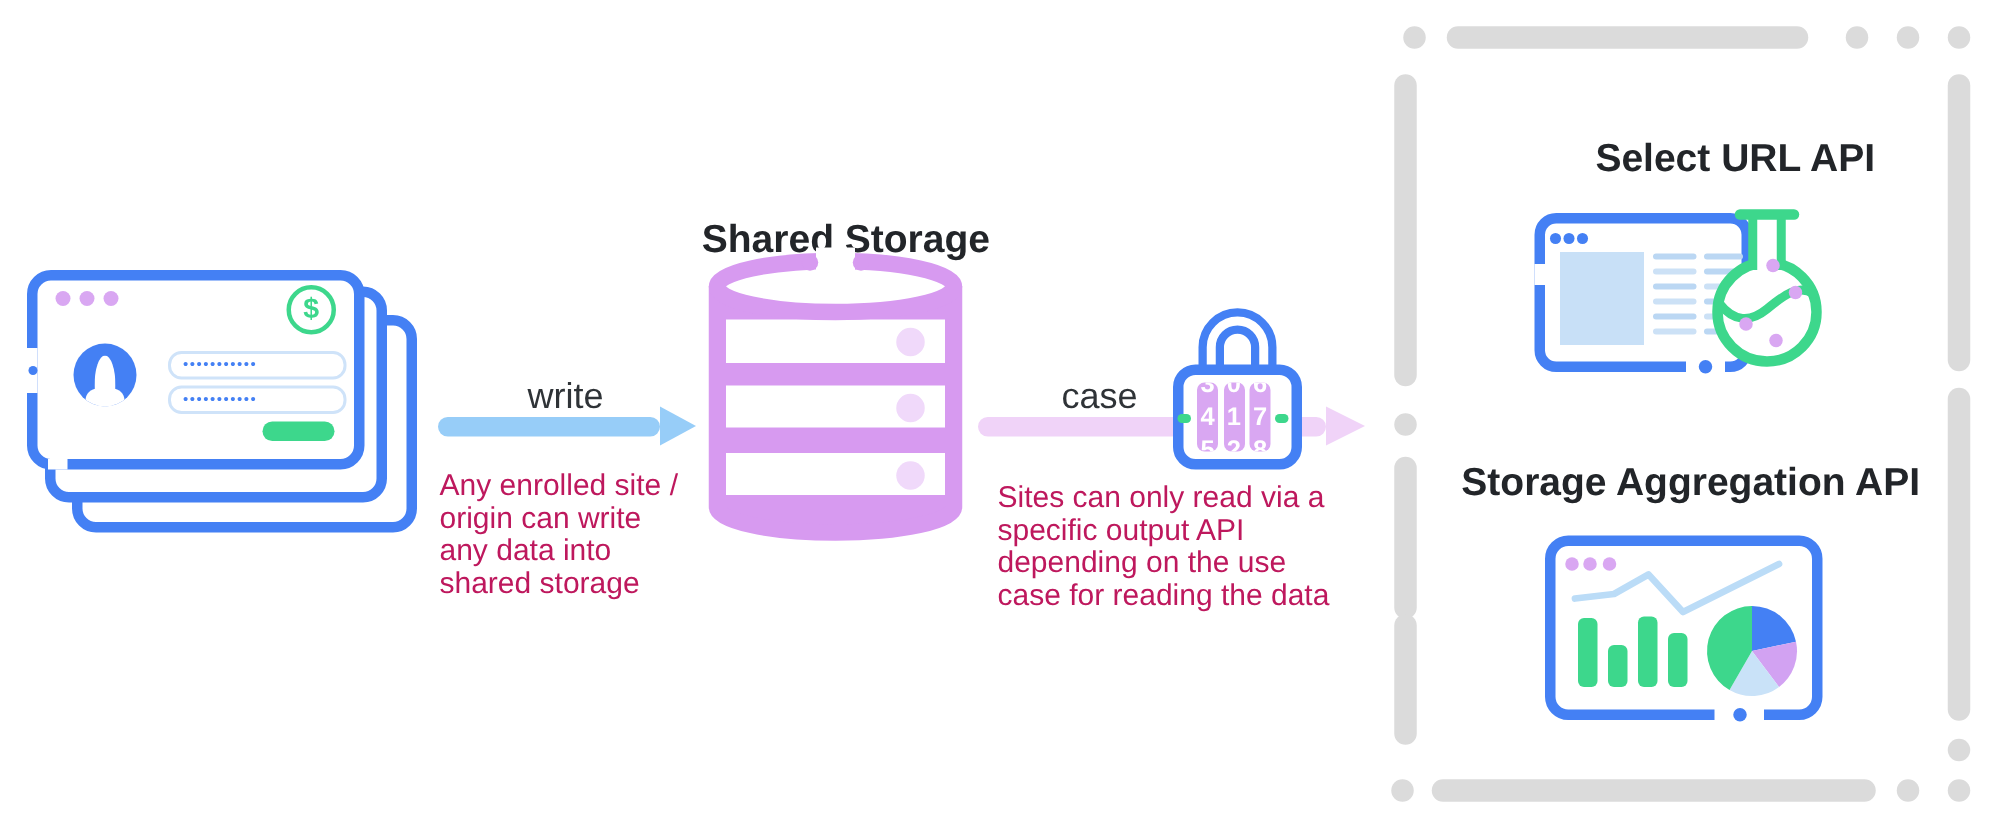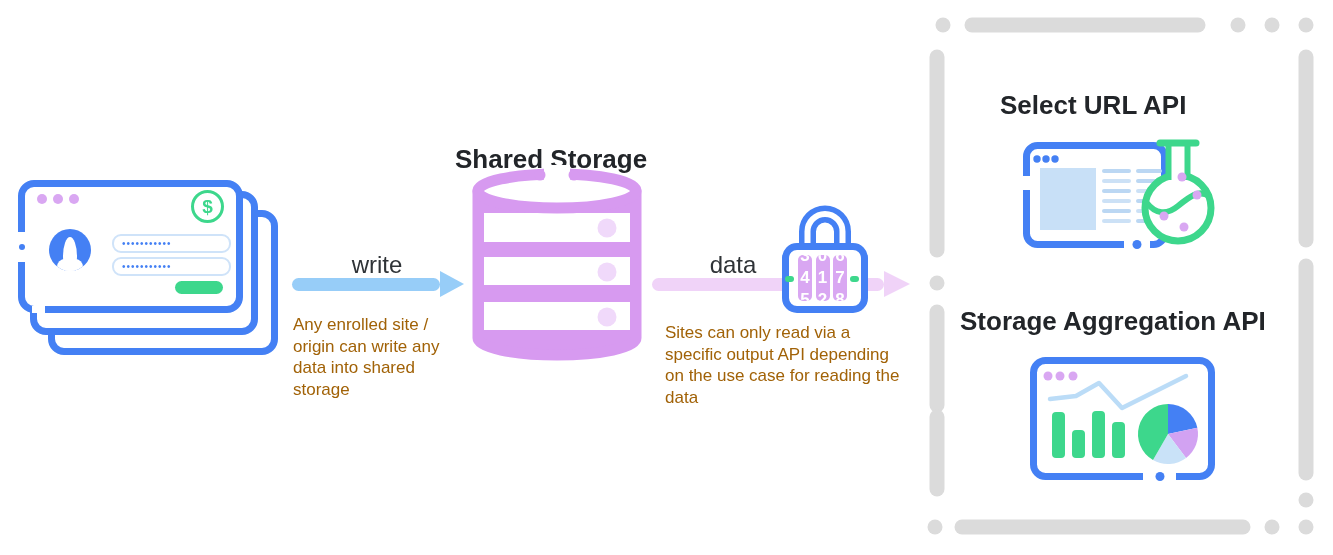--- a/index.html
+++ b/index.html
@@ -30,26 +30,26 @@
   
   .flow-label{position:absolute;font-size:24px;color:#2F3337;text-align:center;margin-top:20px;}
   .lbl-write{left:302px;top:231px;width:150px;}
   .lbl-read {left:658px;top:231px;width:150px;}
   .shaft{position:absolute;height:13px;border-radius:7px;}
   .shaft-write{left:292px;top:278px;width:148px;background:#97CDF8;}
   .shaft-read {left:652px;top:278px;width:232px;background:#F0D3F8;}
   .head{position:absolute;width:0;height:0;border-top:13.5px solid transparent;border-bottom:13.5px solid transparent;}
   .head-write{left:440px;top:271px;border-left:24px solid #97CDF8;}
   .head-read {left:884px;top:271px;border-left:26px solid #F0D3F8;}
-  .desc{position:absolute;font-size:17px;line-height:21.5px;color:#a16207;}
+  .desc{position:absolute;font-size:20px;line-height:21.5px;color:#be185d;}
   .desc-write{left:293px;top:314px;width:172px;}
   .desc-read {left:665px;top:322px;width:238px;}
 
   
-  .big-title{position:absolute;font-size:26px;font-weight:700;color:#222529;text-align:left;}
+  .big-title{position:absolute;font-size:26px;font-weight:700;color:#222529;text-align:right;}
   .t-storage{left:455px;top:144px;width:205px;}
   .t-select {left:1000px;top:90px;width:250px;}
   .t-agg    {left:960px;top:306px;width:320px;}
 
   
   .abs{position:absolute;}
 
   
   .lock{position:absolute;left:775px;top:203px;width:105px;height:120px;}
   .lock-body{position:absolute;left:7px;top:40px;width:72px;height:56px;background:#fff;
@@ -99,21 +99,21 @@
     <rect x="18" y="142" width="146" height="28" fill="#fff"></rect>
     <circle cx="141" cy="68" r="9.5" fill="#F0D9FA"></circle>
     <circle cx="141" cy="112" r="9.5" fill="#F0D9FA"></circle>
     <circle cx="141" cy="157" r="9.5" fill="#F0D9FA"></circle>
     <ellipse cx="91" cy="31" rx="79" ry="17" fill="#fff" stroke="#D79AF0" stroke-width="11"></ellipse>
     <rect x="78" y="5" width="26" height="15" fill="#fff"></rect>
     <circle cx="74" cy="15" r="5.5" fill="#D79AF0"></circle>
     <circle cx="108" cy="15" r="5.5" fill="#D79AF0"></circle>
   </svg>
 
-  <div class="flow-label lbl-read">data</div>
+  <div class="flow-label lbl-read">case</div>
   <div class="shaft shaft-read"></div>
   <div class="head head-read"></div>
   <div class="desc desc-read">Sites can only read via a specific output API depending on the use case for reading the data</div>
 
   <div class="lock">
     <svg width="105" height="120" viewBox="0 0 105 120" style="position:absolute;left:0;top:0">
       <path d="M32.5,50 V28.5 A17.5,17.5 0 0 1 67.5,28.5 V50" fill="none" stroke="#4480F4" stroke-width="17"></path>
       <path d="M32.5,50 V28.5 A17.5,17.5 0 0 1 67.5,28.5 V50" fill="none" stroke="#ffffff" stroke-width="6"></path>
     </svg>
     <div class="lock-body"></div>

